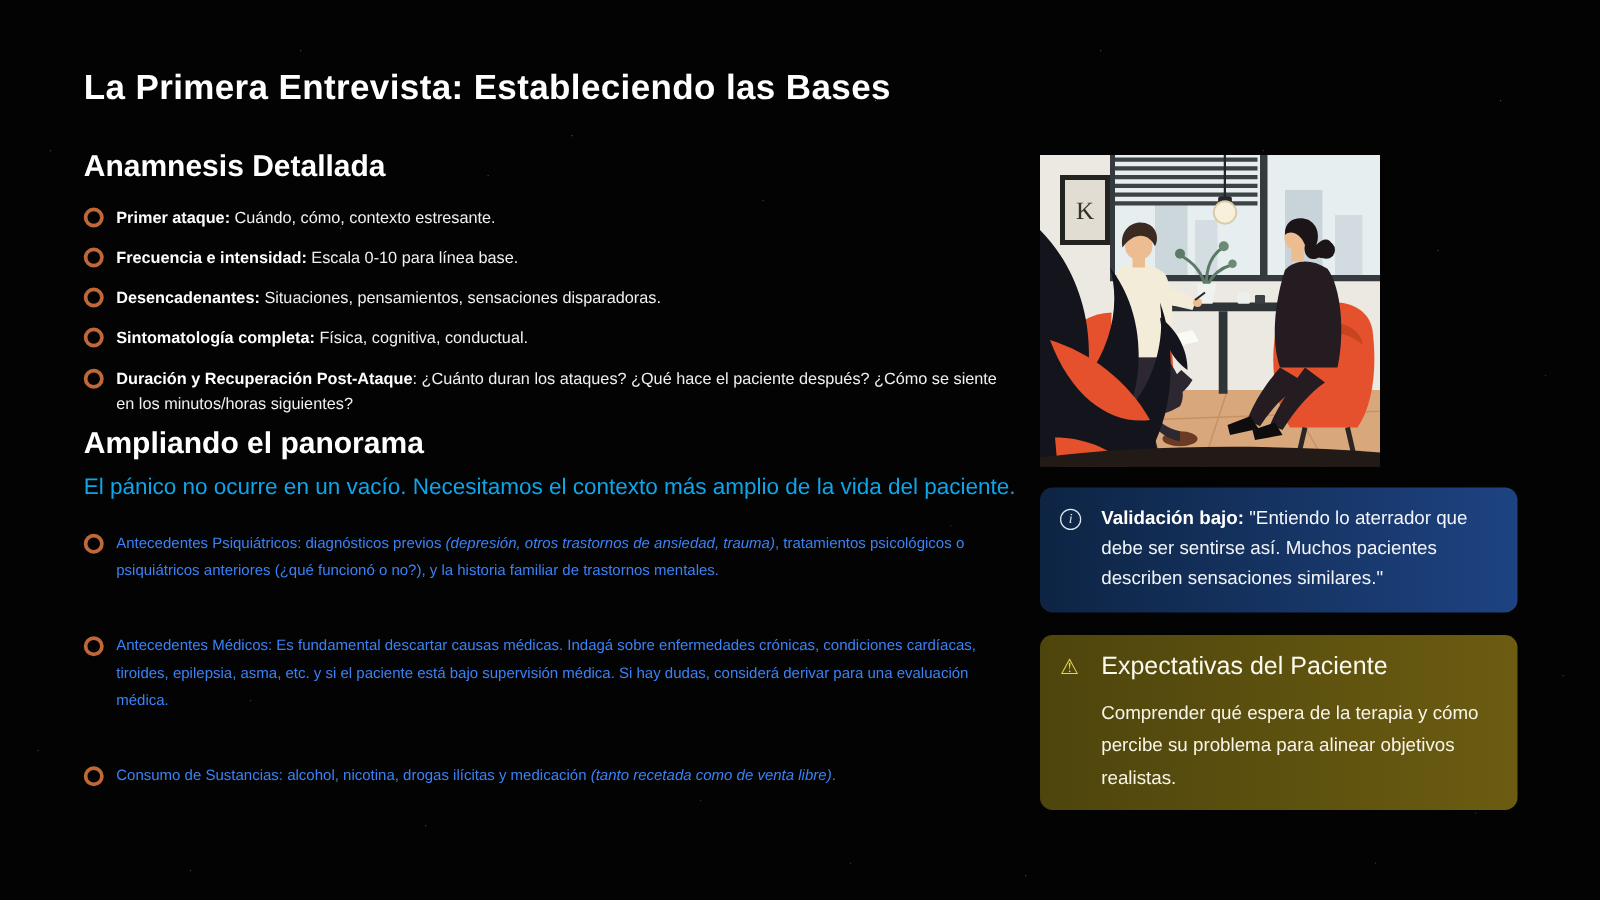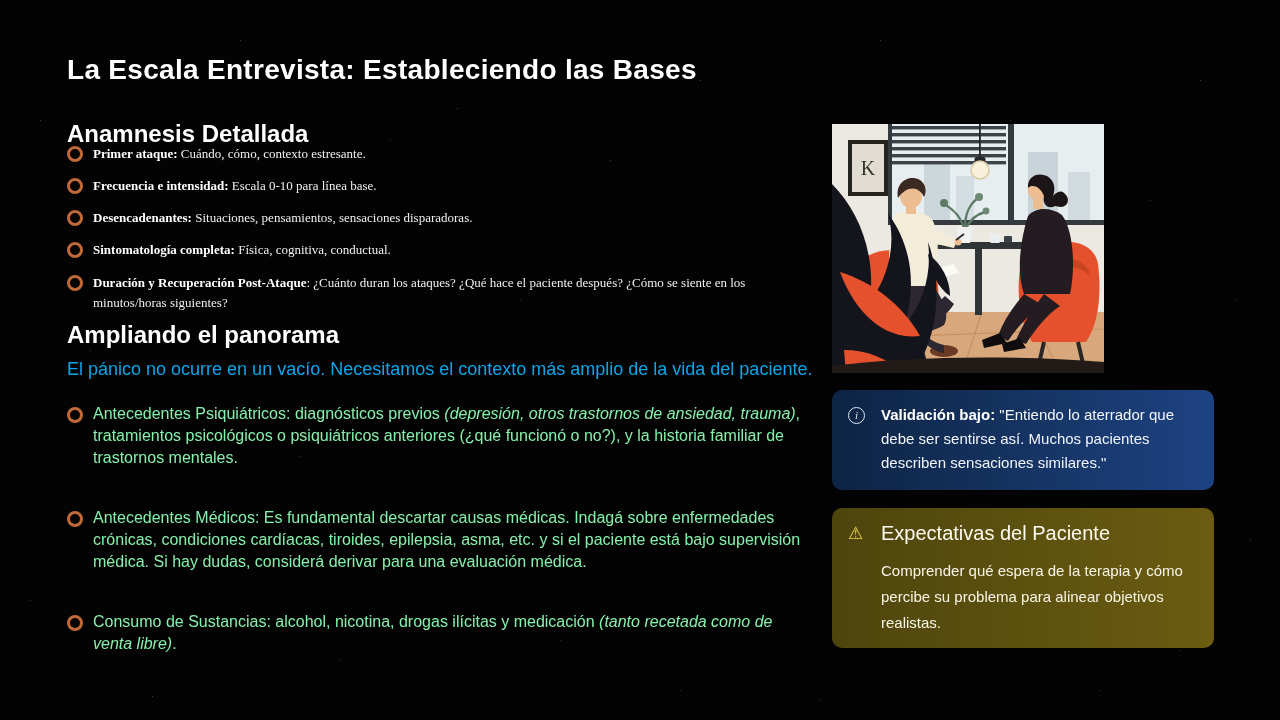--- a/index.html
+++ b/index.html
@@ -27,28 +27,28 @@
       240px 40px  0 0 rgba(255,255,255,.30), 680px 690px 0 0 rgba(255,255,255,.25),
       1100px 690px 0 0 rgba(255,255,255,.25), 30px 600px 0 0 rgba(255,255,255,.28);
   }
   h1.title{
     position:absolute;left:67px;top:54px;margin:0;
     font-size:28px;font-weight:700;letter-spacing:.3px;color:#ffffff;
   }
   .col-left{position:absolute;left:67px;top:124px;width:748px;}
   .col-left h2{margin:0;font-size:24px;font-weight:700;color:#ffffff;line-height:20px;}
   ul.blist{list-style:none;margin:0;padding:0;}
-  ul.list1{font-family:Liberation Serif, serif;}
+  ul.list1{margin-top:20px;}
   ul.list1 li{display:flex;gap:10px;margin-bottom:12px;font-size:13px;line-height:1.55;color:#f0f0f0;}
   ul.list1 li b{color:#ffffff;font-weight:700;}
   .ring{flex:0 0 auto;width:10px;height:10px;border:3px solid #c06837;border-radius:50%;margin-top:2px;}
   h2.h2-second{margin-top:12px;}
   p.intro{margin:14px 0 0 0;font-size:18px;color:#0ea5e9;line-height:20px;}
   ul.list2{margin-top:24px;}
-  ul.list2 li{display:flex;gap:10px;margin-bottom:38px;font-size:16px;line-height:22px;color:#86efac;}
+  ul.list2 li{display:flex;gap:10px;margin-bottom:38px;font-size:12px;line-height:22px;color:#3b82f6;}
   ul.list2 li:last-child{margin-bottom:0;}
   ul.list2 .ring{margin-top:4px;}
 
   .illustration{position:absolute;left:832px;top:124px;width:272px;height:249px;}
   .illustration svg{display:block;}
 
   .callout{position:absolute;left:832px;width:382px;border-radius:10px;box-sizing:border-box;display:flex;gap:11px;}
   .callout-info{top:390px;height:100px;background:linear-gradient(90deg,#0d2443,#1e4382);padding:13px 16px;}
   .callout-warning{top:508px;height:140px;background:linear-gradient(90deg,#4e450d,#6b5c11);padding:15px 16px;}
   .ico-col{flex:0 0 22px;padding-top:2px;}
@@ -64,21 +64,21 @@
   .callout-warning .callout-body{color:#f8f5e6;}
   .warn-title{font-size:20px;line-height:20px;color:#fdfbef;margin:0 0 15px 0;font-weight:400;}
   .warn-text{font-size:15px;line-height:26px;}
 </style>
 </head>
 <body>
 
 <div class="slide">
   <div class="stars"></div>
 
-  <h1 class="title">La Escala Entrevista: Estableciendo las Bases</h1>
+  <h1 class="title">La Primera Entrevista: Estableciendo las Bases</h1>
 
   <div class="col-left">
     <h2>Anamnesis Detallada</h2>
 
     <ul class="blist list1">
       <li>
         <span class="ring"></span>
         <span><b>Primer ataque:</b><span> Cuándo, cómo, contexto estresante.</span></span>
       </li>
       <li>

